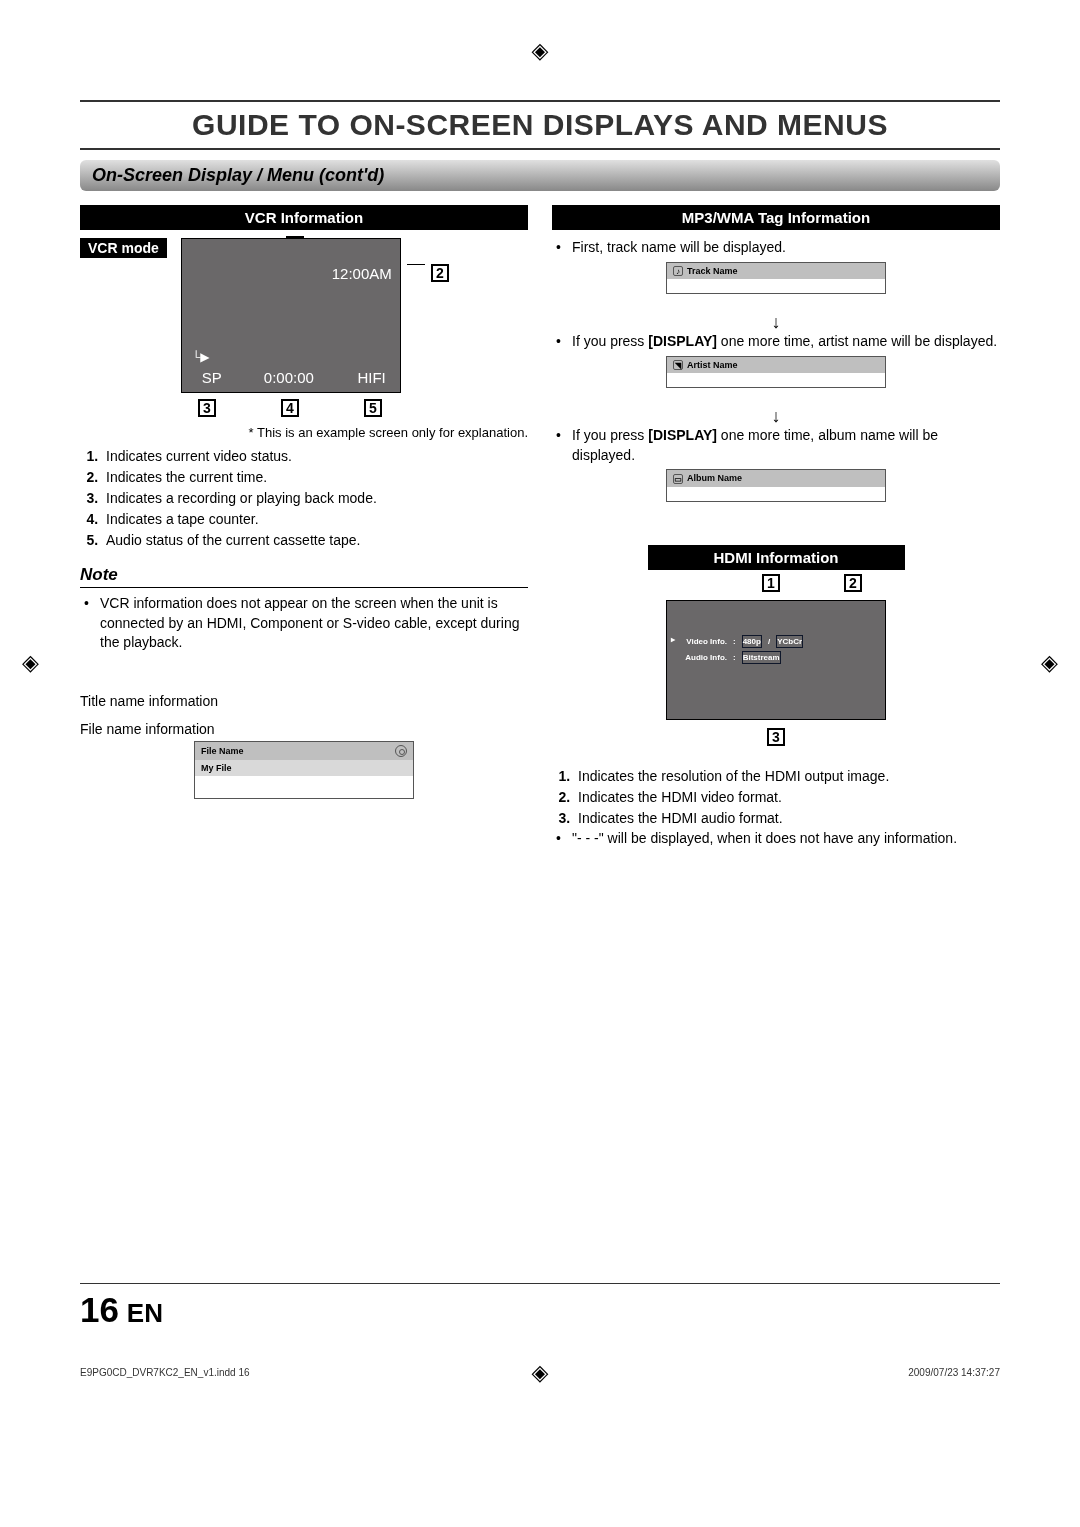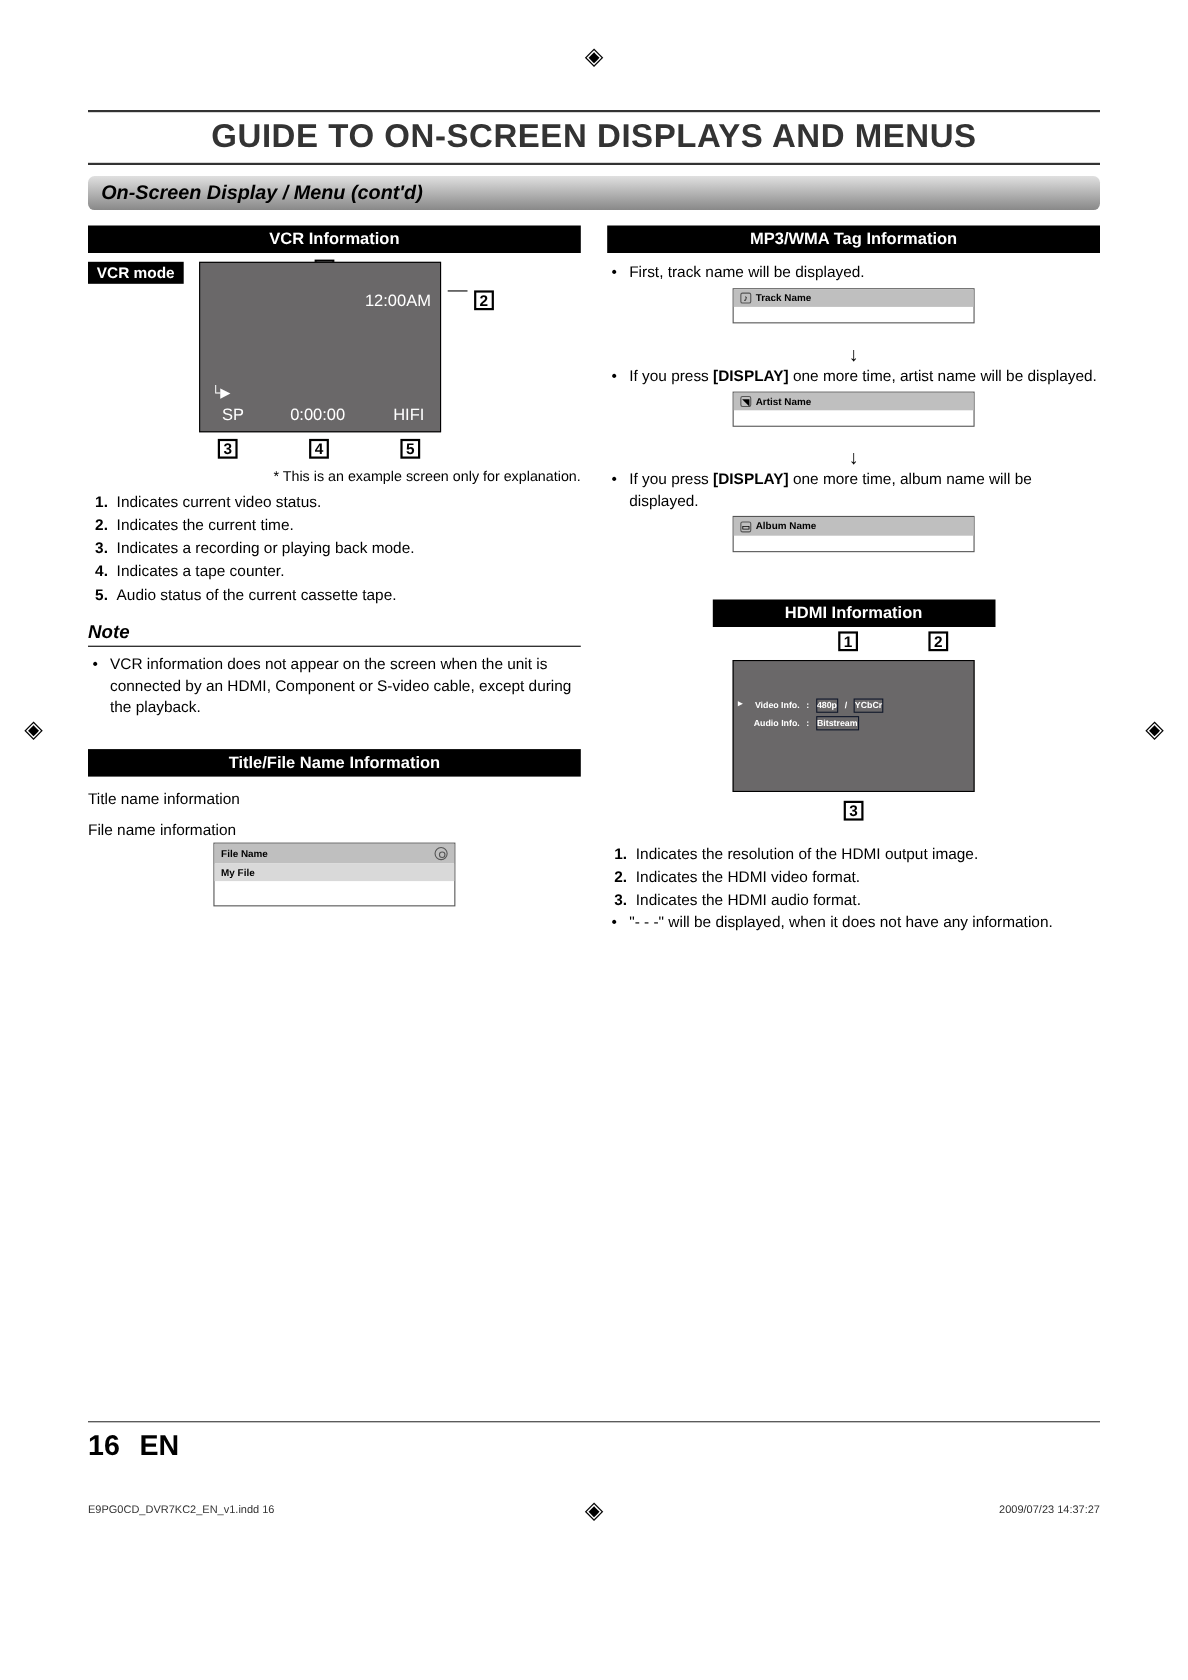--- a/index.html
+++ b/index.html
@@ -230,22 +230,22 @@
   }
   .sub-label { font-size: 14px; margin: 12px 0 3px 0; }
   .pagefoot {
     position: absolute;
     bottom: 110px;
     left: 80px;
     right: 80px;
     border-top: 1px solid #333;
     padding-top: 6px;
   }
-  .pagefoot .pn { font-size: 26px; font-weight: bold; }
-  .pagefoot .lang { font-size: 26px; font-weight: bold; margin-left: 14px; }
+  .pagefoot .pn { font-size: 35px; font-weight: bold; }
+  .pagefoot .lang { font-size: 26px; font-weight: bold; margin-left: 4px; }
   .slug {
     position: absolute;
     bottom: 62px;
     left: 80px;
     right: 80px;
     font-size: 10px;
     display: flex;
     justify-content: space-between;
     color: #333;
   }
@@ -308,21 +308,20 @@
         <li>Indicates a tape counter.</li>
         <li>Audio status of the current cassette tape.</li>
       </ol>
 
       <div class="note-heading">Note</div>
       <ul class="bullet">
         <li>VCR information does not appear on the screen when the unit is connected by an HDMI, Component or S-video cable, except during the playback.</li>
       </ul>
 
       <div style="height:24px"></div>
-      <div class="black-header">Title/File Name Information</div>
 
       <div class="sub-label">Title name information</div>
 
       <div class="sub-label">File name information</div>
       <div class="info-box">
         <div class="hdr">
           <span>File Name</span>
           <span class="disc-icon"></span>
         </div>
         <div class="row1">My File</div>

